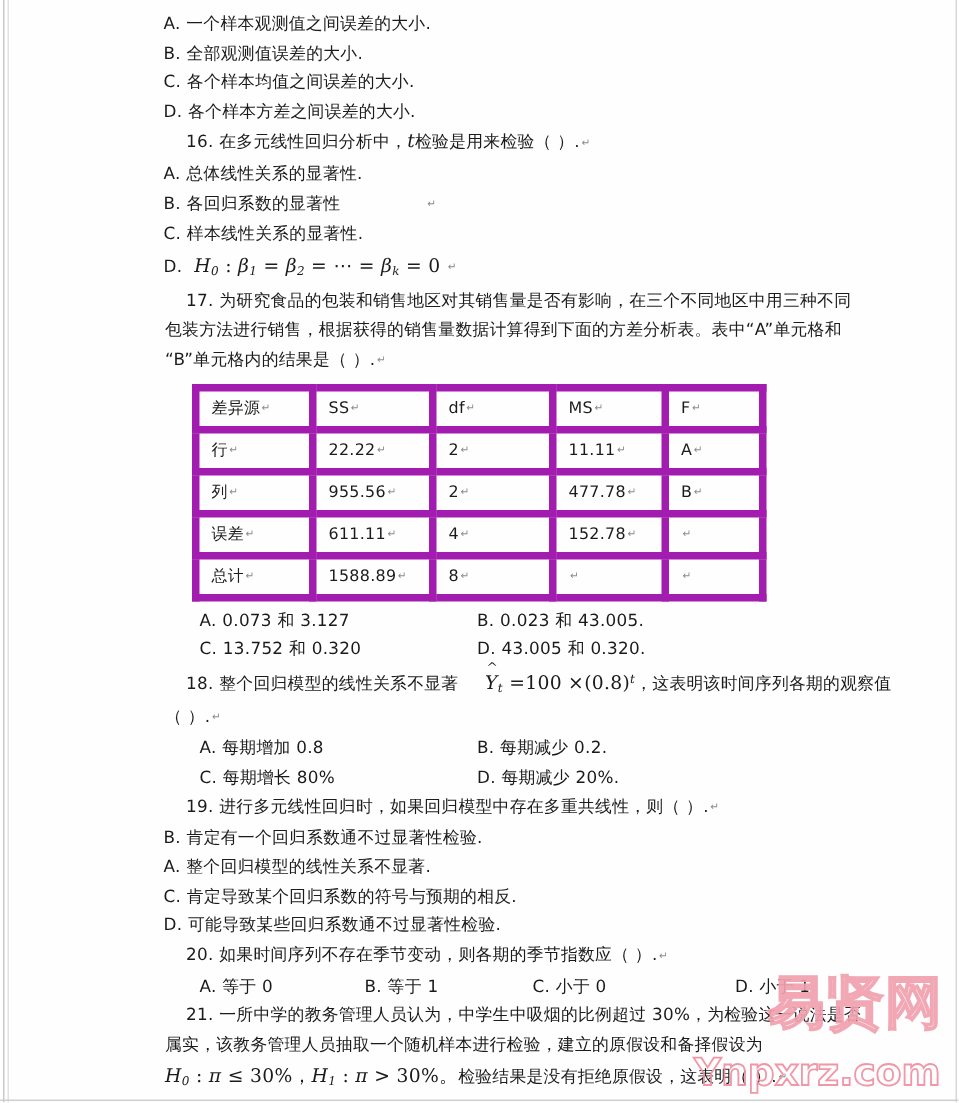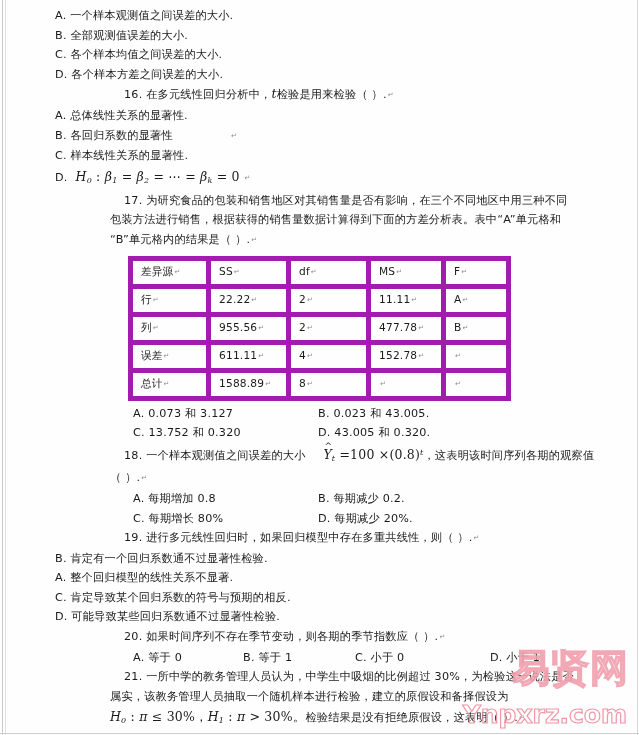--- a/index.html
+++ b/index.html
@@ -76,21 +76,21 @@
     margin: 0;
     padding: 0 34px 0 110px;
     text-indent: 0;
   }
   .opt {
     font-size: 11.2px;
     line-height: 19.6px;
     color: #1b1b1b;
     letter-spacing: 0.2px;
     margin: 0;
-    padding: 0 0 0 55px;
+    padding: 0 0 0 109px;
   }
   .opt-2col {
     position: relative;
     font-size: 11.2px;
     line-height: 19.6px;
     letter-spacing: 0.2px;
     margin: 0;
     padding: 0 0 0 133px;
     height: 19.6px;
   }
@@ -306,21 +306,21 @@
       </p>
       <p class="opt-2col">
         <span><span class="lab">C.</span> <span>13.752 和 0.320</span></span>
         <span class="col-b"><span class="lab">D.</span> <span>43.005 和 0.320.</span></span>
       </p>
     </div>
 
     <div>
       <p class="q" style="padding-right:20px">
         <span>18.</span>
-        <span>一个样本观测值之间误差的大小</span>
+        <span>整个回归模型的线性关系不显著</span>
         <span class="math"><span class="hat">Y</span><sub class="msub">t</sub> <span class="up">=100&nbsp;×(0.8)</span><sup class="msup">t</sup></span><span>，这表明该时间序列各期的观察值</span>
       </p>
       <p class="q-cont"><span>（      ）.</span><span class="pilcrow">↵</span></p>
       <p class="opt-2col">
         <span><span class="lab">A.</span> <span>每期增加 0.8</span></span>
         <span class="col-b"><span class="lab">B.</span> <span>每期减少 0.2.</span></span>
       </p>
       <p class="opt-2col">
         <span><span class="lab">C.</span> <span>每期增长 80%</span></span>
         <span class="col-b"><span class="lab">D.</span> <span>每期减少 20%.</span></span>

